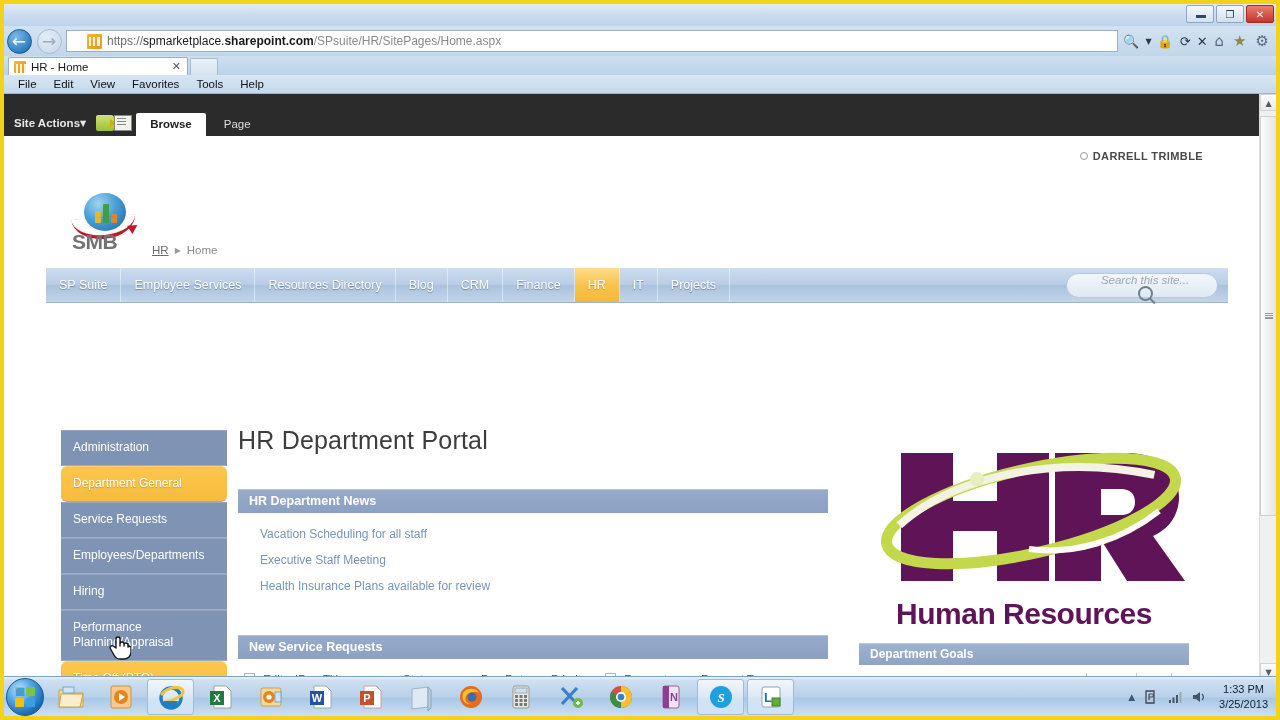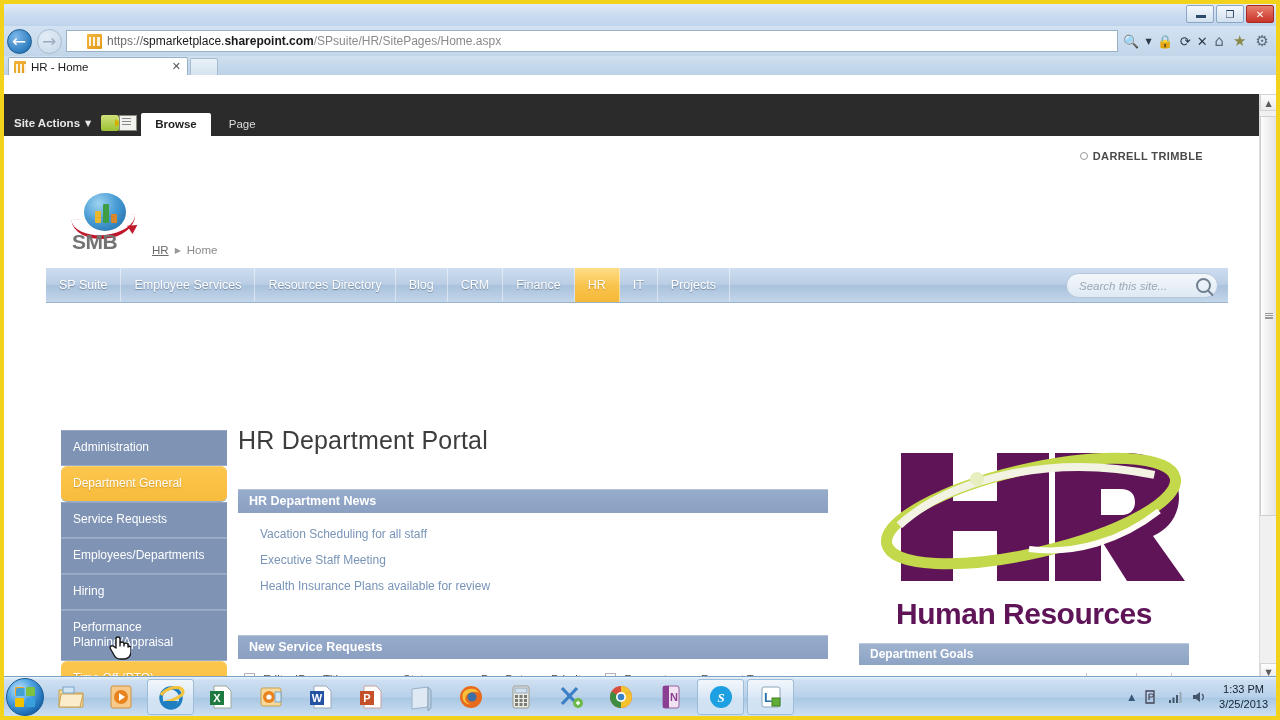--- a/index.html
+++ b/index.html
@@ -113,21 +113,21 @@
   
   #spribbon{
     position:absolute; left:0; top:0; width:1255px; height:42px;
     background:#2b2b2b;
   }
   #ribbonrow{
     position:absolute; left:0; top:14px; width:1255px; height:28px;
     display:flex; align-items:flex-end;
   }
   .siteactions{
-    display:flex; align-items:center; gap:5px; color:#e8e8e8;
+    display:flex; align-items:center; color:#e8e8e8;
     font-size:11.5px; font-weight:bold; padding:0 10px 7px 10px;margin-top:40px;
   }
   .caret-d{ font-size:8px; font-family:"DejaVu Sans",sans-serif; }
   .ribicon{ width:18px; height:16px; margin-bottom:5px; position:relative; }
   .ribicon.nav{ background:linear-gradient(to bottom,#cfe07a,#9cc132); border-radius:2px 3px 2px 2px;}
   .ribicon.nav::after{content:"";position:absolute;right:-2px;top:4px;border-left:6px solid #d4b000;
      border-top:4px solid transparent;border-bottom:4px solid transparent;}
   .ribicon.edit{ background:#f2f2ee; border:1px solid #8a8a80; }
   .ribicon.edit::after{content:"";position:absolute;left:2px;top:2px;width:9px;height:1px;
      box-shadow:0 0 0 0 #888,0 3px 0 #888,0 6px 0 #888;background:#888;}
@@ -189,21 +189,21 @@
   }
   .navtab.active{
     background: linear-gradient(to bottom,#ffd97a 0%,#fdc košul 0%,#fbc council 0%,#f9c64a 50%,#f7bc38 100%);
     background: linear-gradient(to bottom,#ffdd88,#f8c24a 55%,#f5b93a);
     color:#fff; text-shadow:0 1px 1px rgba(150,100,10,.5);
   }
   #sitesearch{
     position:absolute; right:10px; top:5px; width:152px; height:25px;
     background: linear-gradient(to bottom,#f3f7fb,#dfe9f3);
     border:1px solid #b7c8da; border-radius:13px;
-    display:flex; align-items:center; padding:0 6px 0 12px;
+    display:flex; align-items:center; padding:0 6px 0 12px;flex-direction:column;
   }
   #sitesearch .sq{ flex:1; font-size:11.5px; font-style:italic; color:#9aa8b6; }
   #sitesearch .mag{
     width:15px;height:15px;border:2px solid #6f7f90;border-radius:50%;position:relative;flex:none;
   }
   #sitesearch .mag::after{content:"";position:absolute;right:-5px;bottom:-3px;width:7px;height:2px;
     background:#6f7f90;transform:rotate(45deg);}
 
   
   #sidebar{ position:absolute; left:57px; top:294px; width:166px; }
@@ -377,20 +377,28 @@
 
   <div id="tabrow">
     <div class="tab">
       <div class="favicon-sm"></div>
       <div class="tlabel">HR - Home</div>
       <div class="tclose">✕</div>
     </div>
     <div class="newtab"></div>
   </div>
 
+  <div id="menurow">
+    <div>File</div>
+    <div>Edit</div>
+    <div>View</div>
+    <div>Favorites</div>
+    <div>Tools</div>
+    <div>Help</div>
+  </div>
 
   <div id="viewport">
 
     <div id="spribbon">
       <div id="ribbonrow">
         <div class="siteactions">
           <span>Site Actions</span>
           <span class="caret-d">▼</span>
         </div>
         <div class="ribicon nav"></div>

